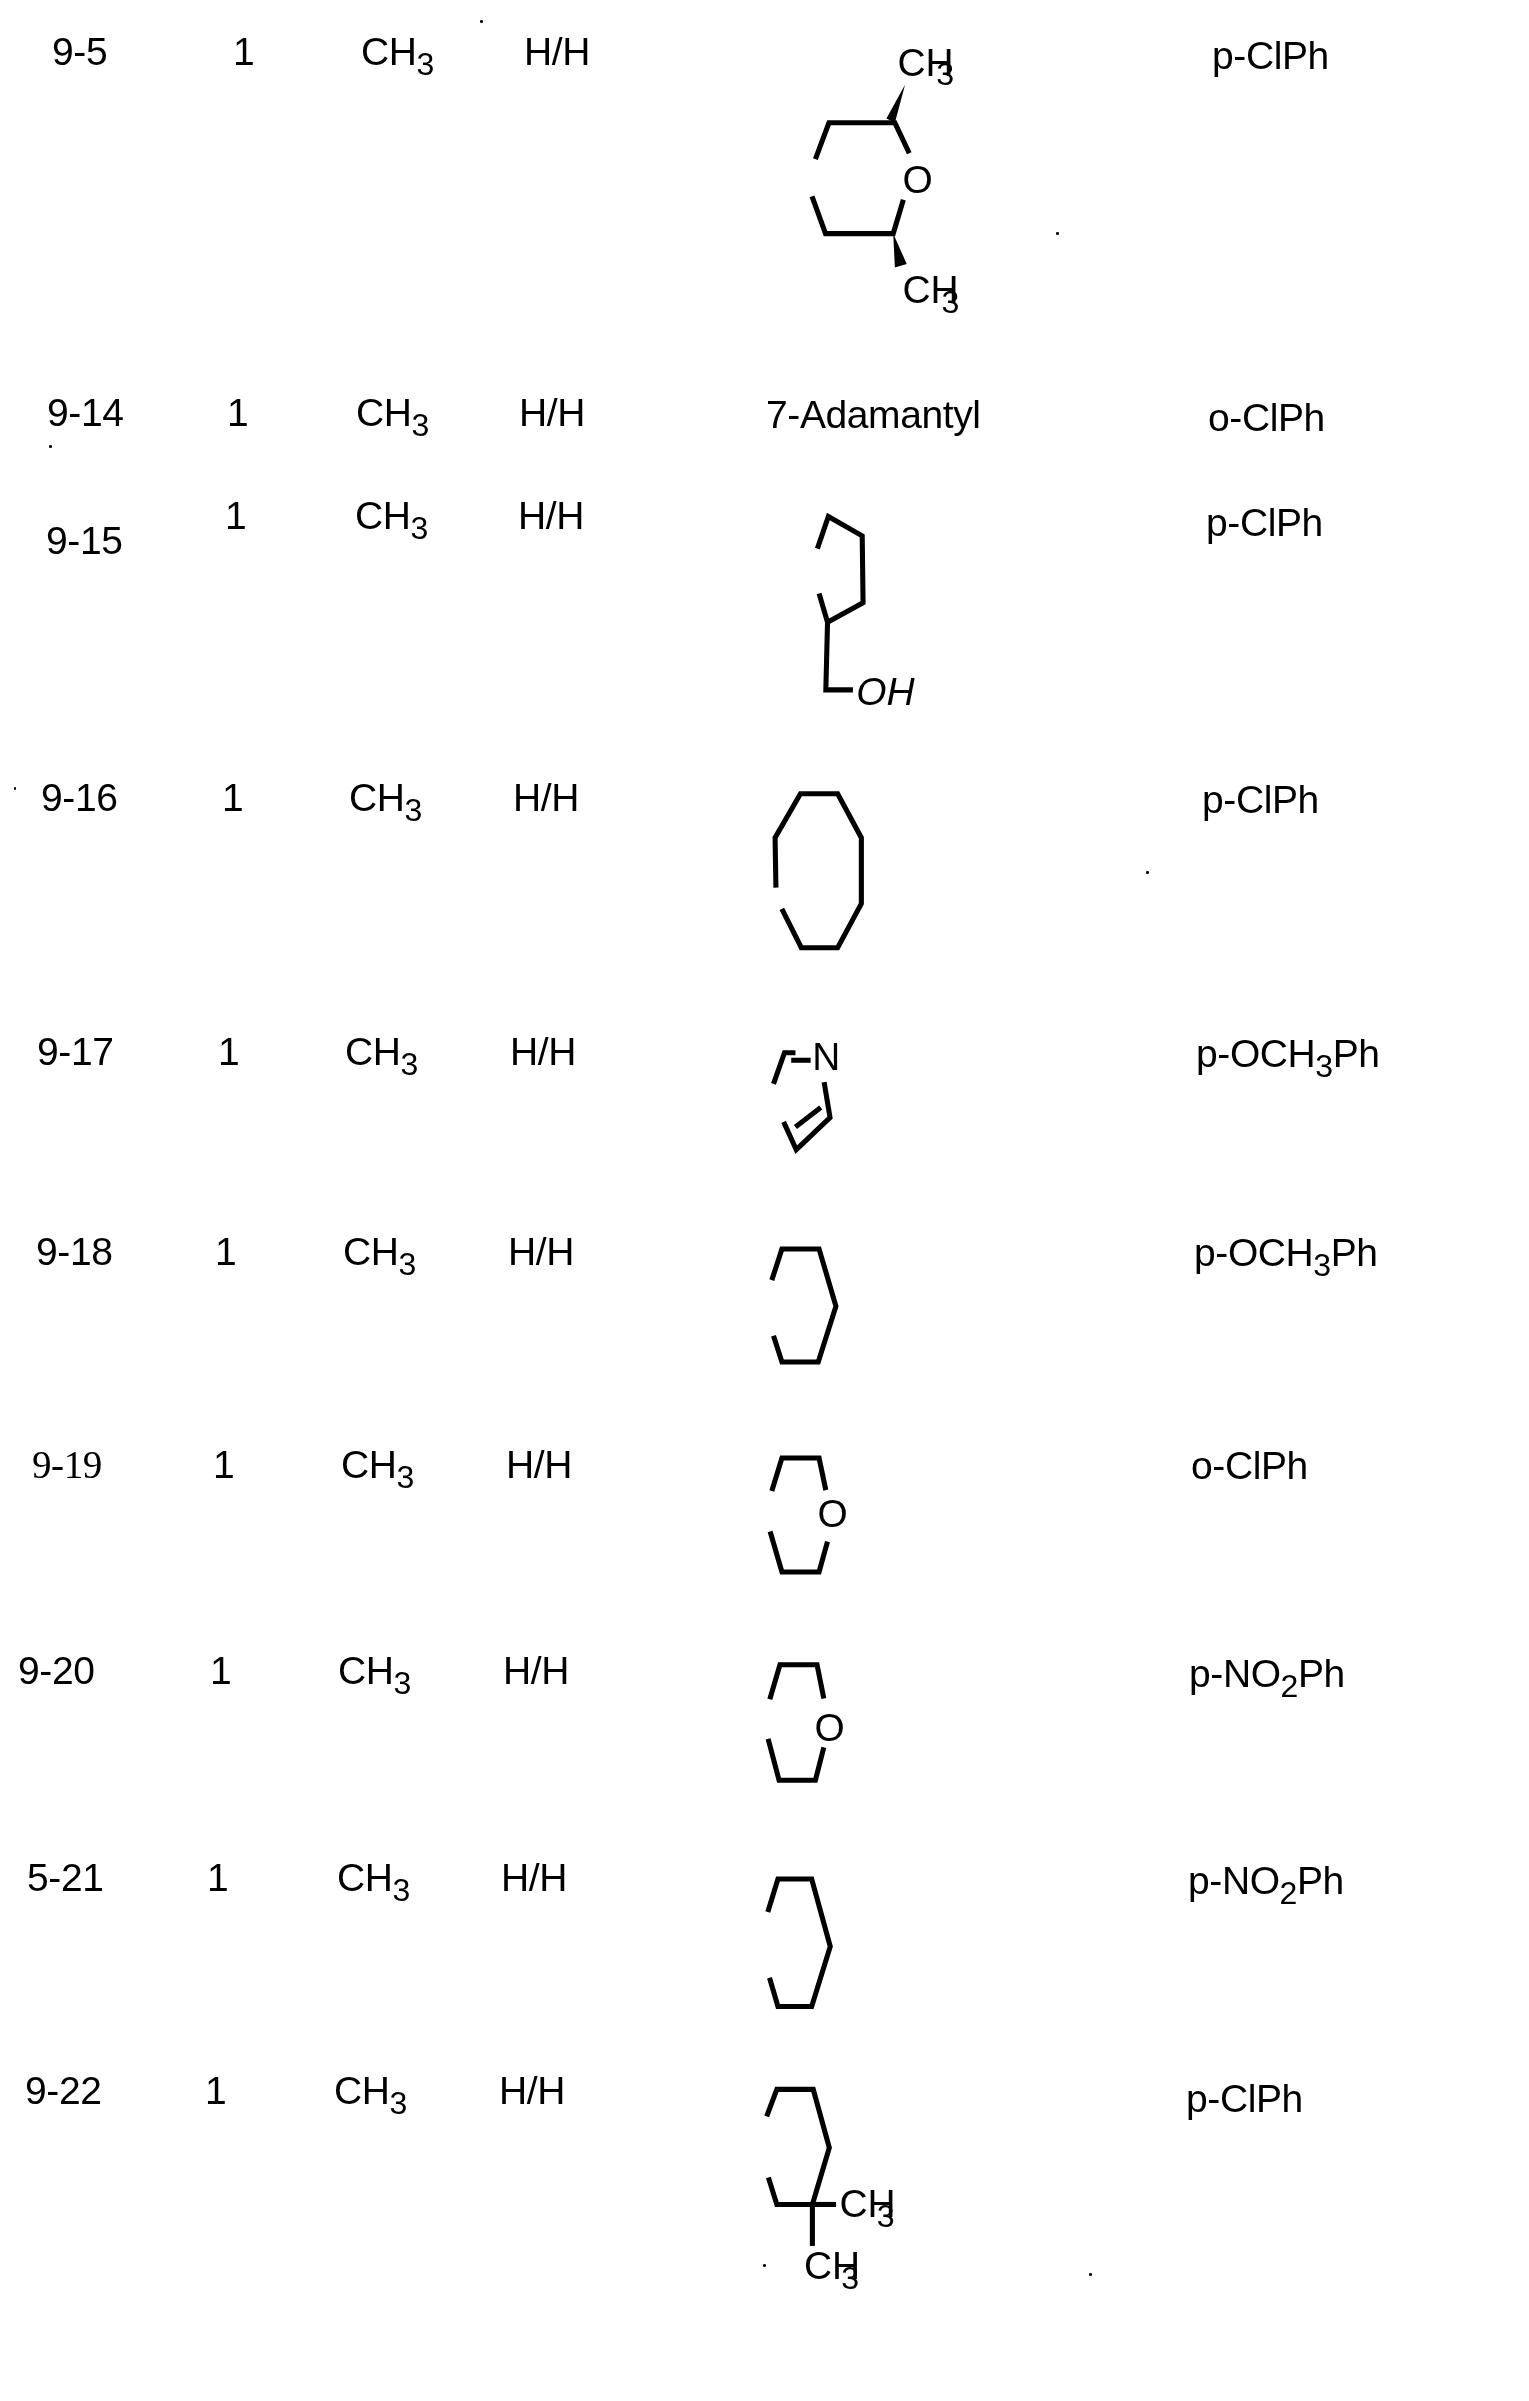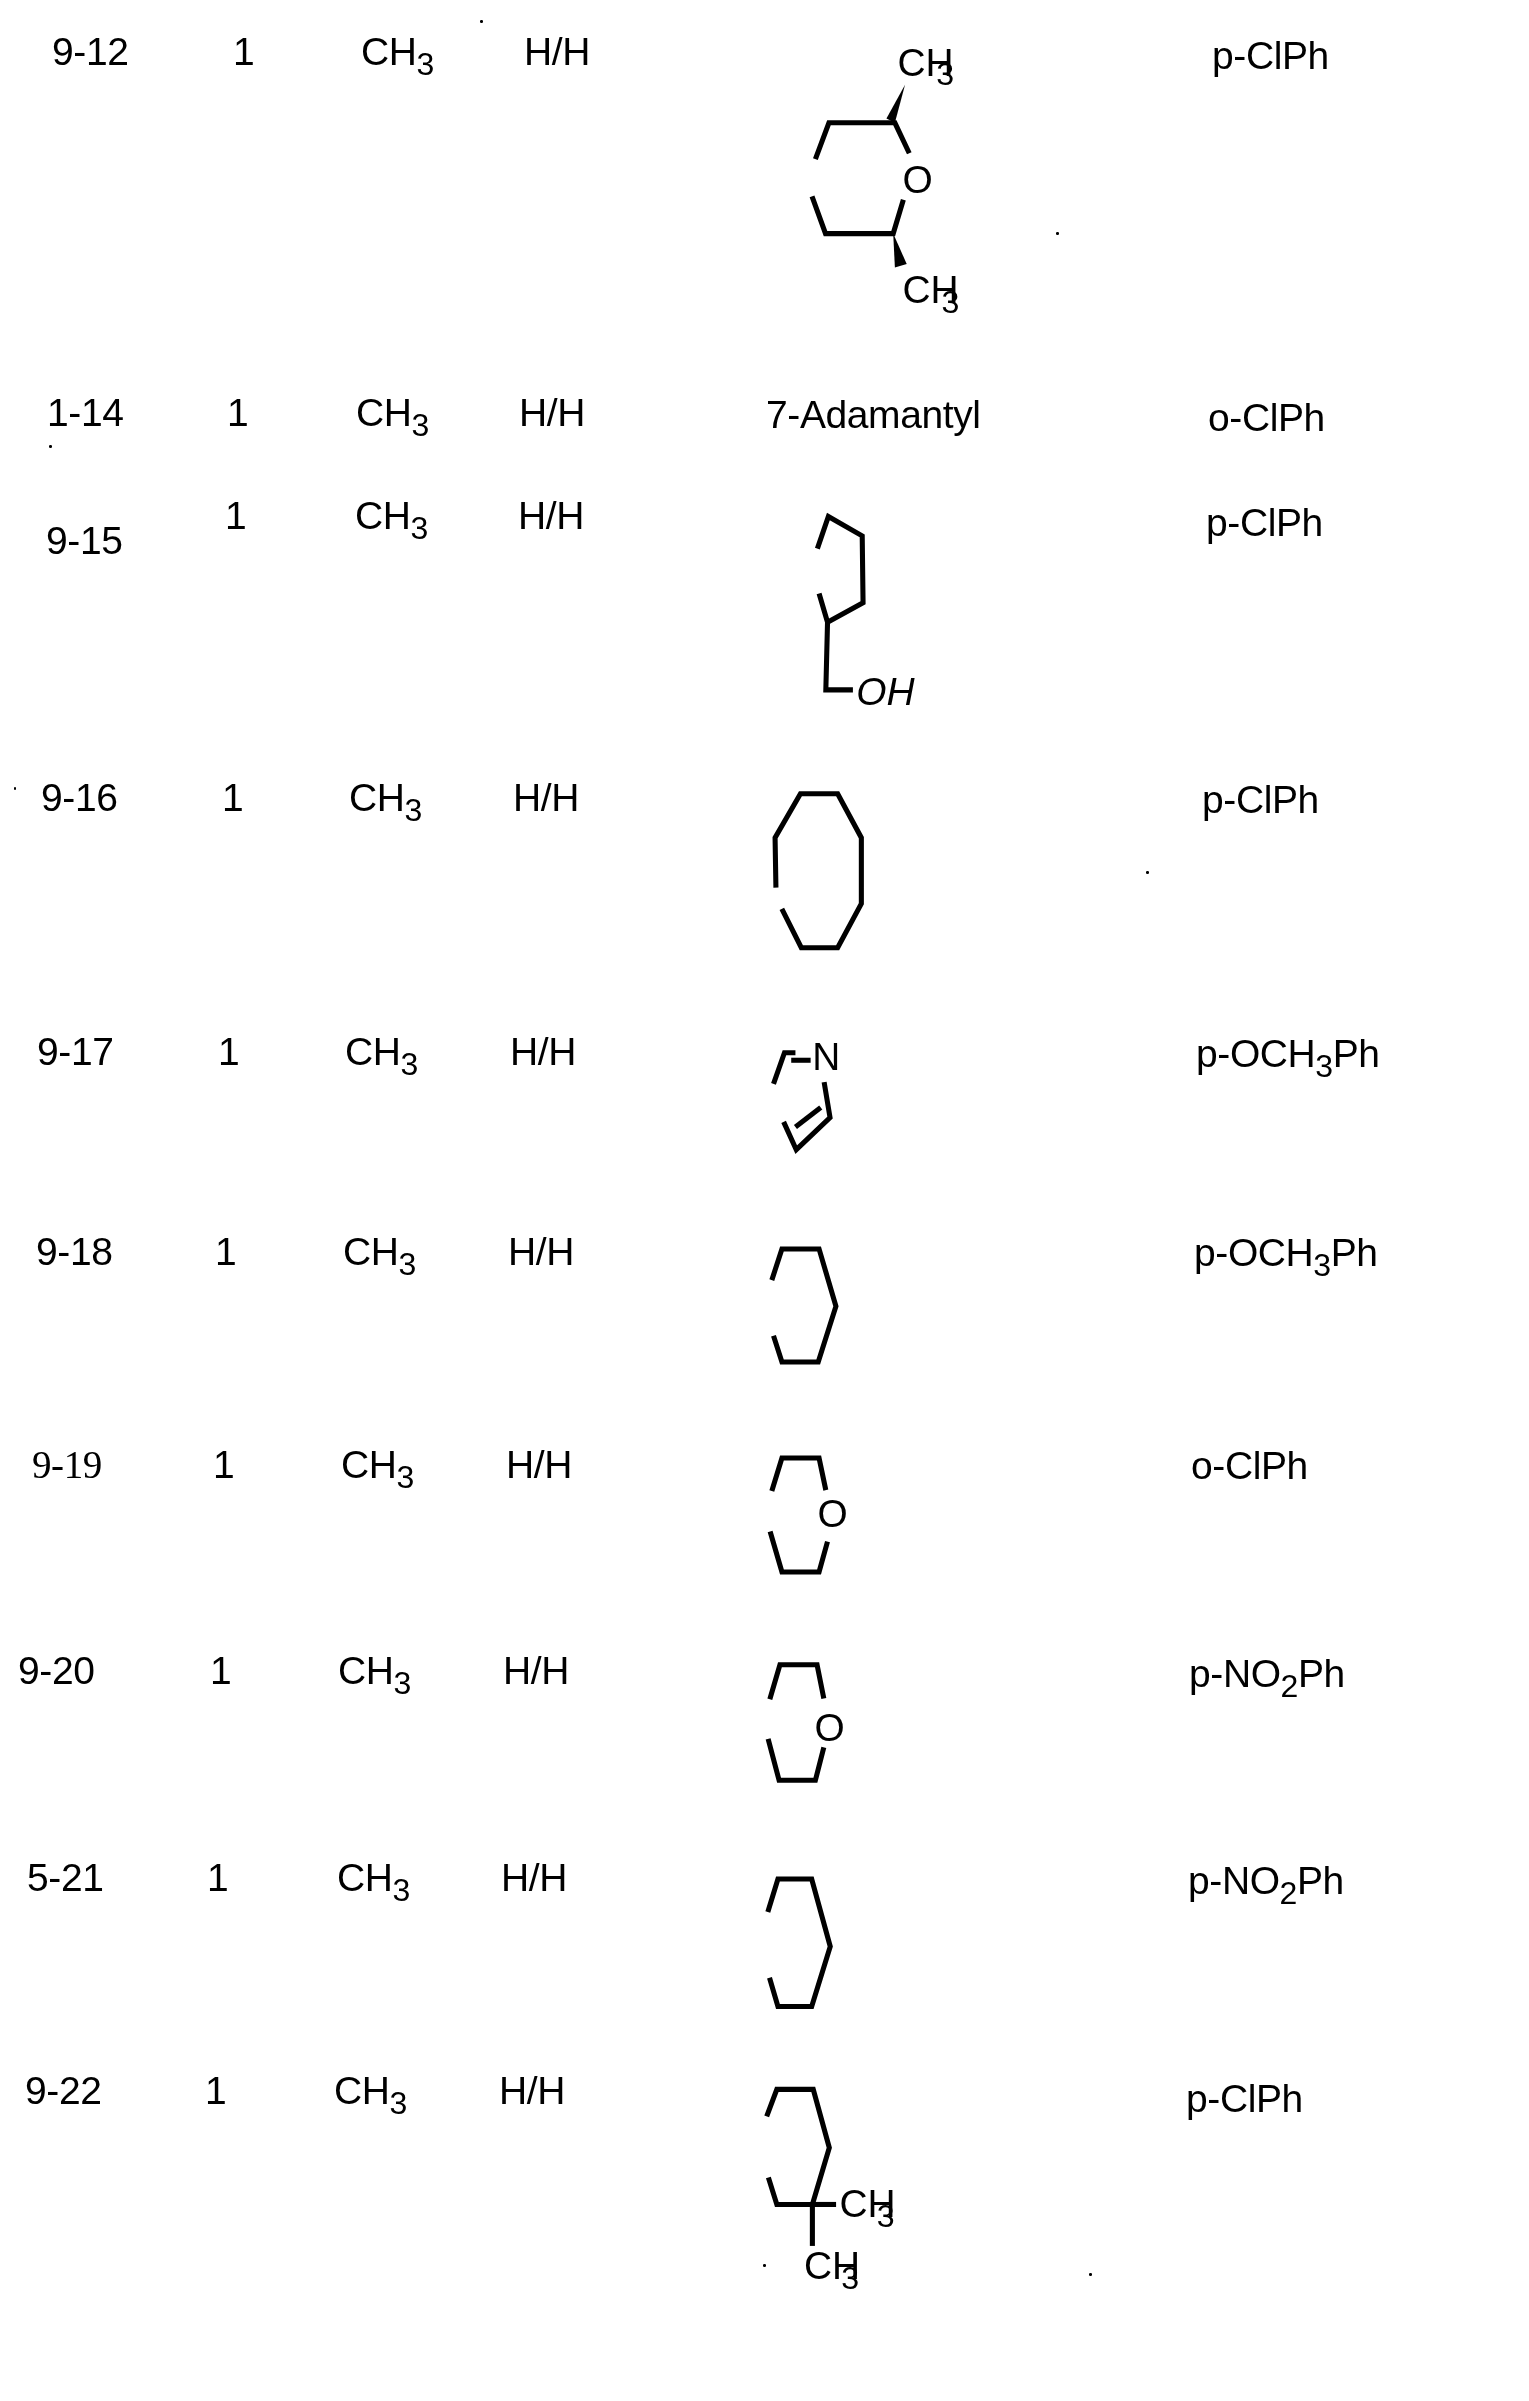--- a/index.html
+++ b/index.html
@@ -20,42 +20,42 @@
   .struct text { font-family: "Liberation Sans", sans-serif; font-size: 46px; fill: #000; }
   .struct text.sub { font-size: 38px; }
   .speck { position: absolute; width: 2.5px; height: 2.5px; background: #000; border-radius: 50%; }
 </style>
 </head>
 <body>
 
 <div class="page">
 
   <div class="row" style="top:0;">
-    <span class="cell" style="left:52px; top:32px;">9-12</span>
+    <span class="cell" style="left:52px; top:32px;">9-5</span>
     <span class="cell" style="left:233px; top:32px;">1</span>
     <span class="cell" style="left:361px; top:32px;"><span>CH</span><sub>3</sub></span>
     <span class="cell" style="left:524px; top:32px;">H/H</span>
     <div class="struct" style="left:812px; top:34px;">
       <svg width="203" height="296" viewBox="0 0 240 350">
         <polyline points="4,148 20,105 98,105 115,141"></polyline>
         <polyline points="0,192 16,236 96,236 108,196"></polyline>
         <polygon points="98,105 88,100 110,60" fill="#000" stroke="none"></polygon>
         <polygon points="96,236 112,272 98,276" fill="#000" stroke="none"></polygon>
         <text x="107" y="188">O</text>
         <text x="101" y="50"><tspan>CH</tspan></text>
         <text x="147" y="60" class="sub">3</text>
         <text x="107" y="318"><tspan>CH</tspan></text>
         <text x="153" y="330" class="sub">3</text>
       </svg>
     </div>
     <span class="cell" style="left:1212px; top:36px;"><span>p-ClPh</span><sub></sub><span></span></span>
   </div>
 
   <div class="row" style="top:0;">
-    <span class="cell" style="left:47px; top:393px;">1-14</span>
+    <span class="cell" style="left:47px; top:393px;">9-14</span>
     <span class="cell" style="left:227px; top:393px;">1</span>
     <span class="cell" style="left:356px; top:393px;"><span>CH</span><sub>3</sub></span>
     <span class="cell" style="left:519px; top:393px;">H/H</span>
     <span class="cell" style="left:766px; top:395px;">7-Adamantyl</span>
     <span class="cell" style="left:1208px; top:398px;"><span>o-ClPh</span><sub></sub><span></span></span>
     <span class="speck" style="left:49px; top:445px;"></span>
   </div>
 
   <div class="row" style="top:0;">
     <span class="cell" style="left:46px; top:496px;margin-top:25px;">9-15</span>

